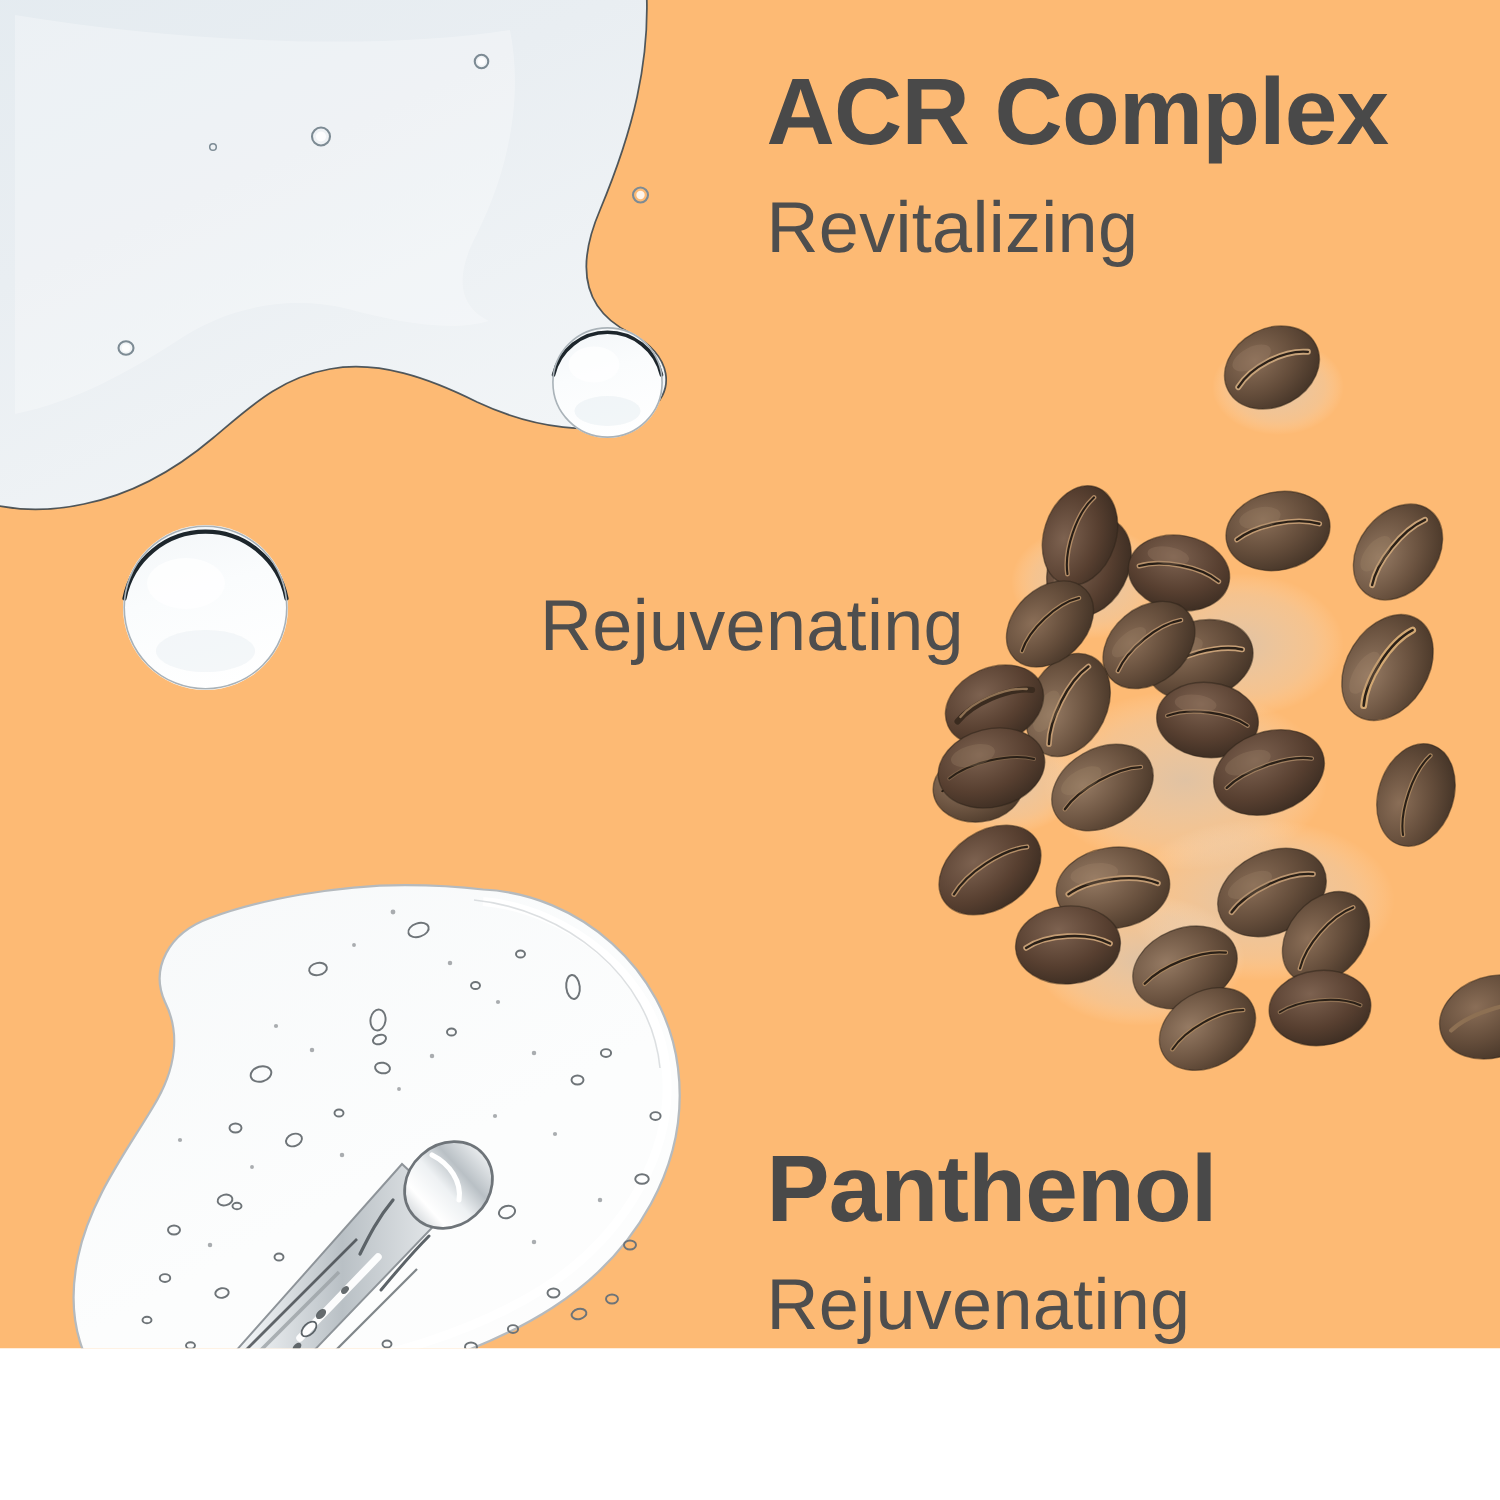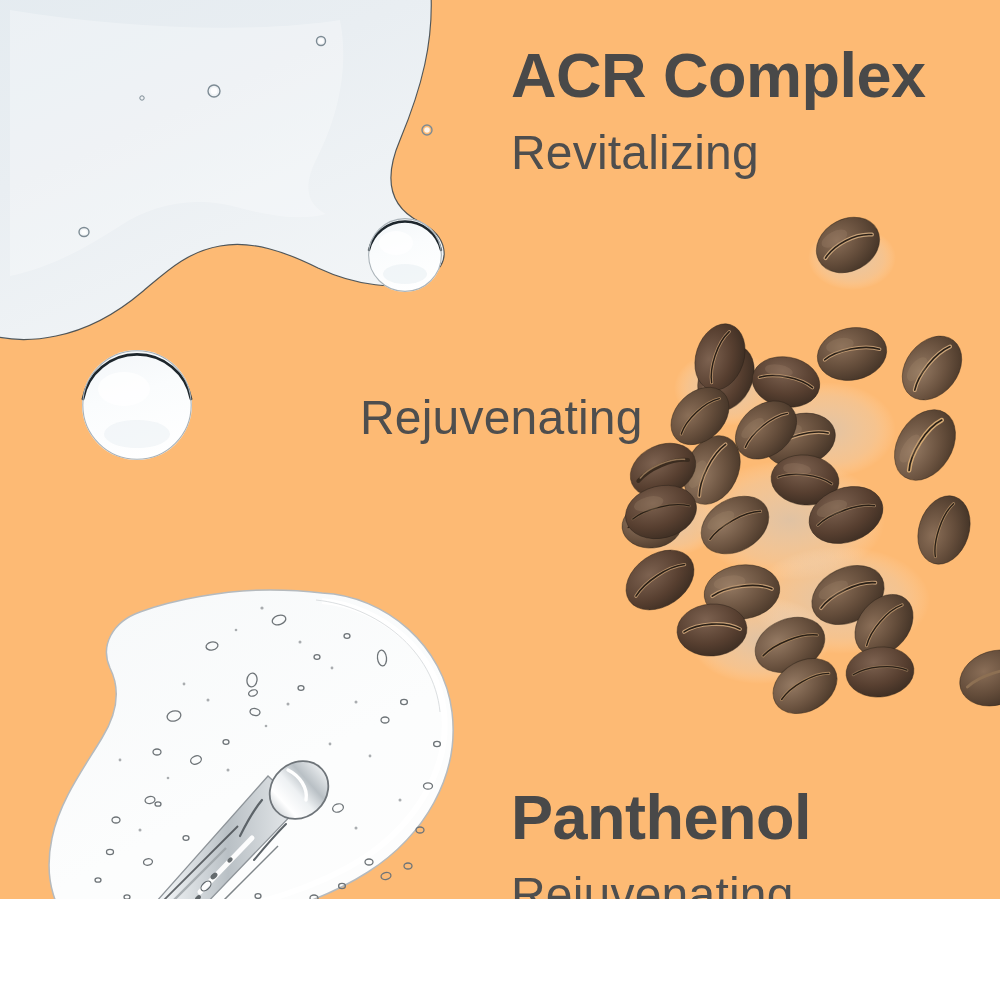--- a/index.html
+++ b/index.html
@@ -49,21 +49,21 @@
   
   #block-acr { left: 511px; top: 44px; }
   #block-acr .ing-title { font-size: 63px; }
   #block-acr .ing-sub   { font-size: 48px; margin-top: 22px; }
   
   #block-caffeine { left: 360px; top: 372px; }
   #block-caffeine .ing-title { font-size: 63px; }
   #block-caffeine .ing-sub   { font-size: 48px; margin-top: 22px; }
   
   #block-panthenol { left: 511px; top: 762px; }
-  #block-panthenol .ing-title { font-size: 63px; margin-top: 24px; }
+  #block-panthenol .ing-title { font-size: 63px; }
   #block-panthenol .ing-sub   { font-size: 48px; margin-top: 22px; }
 </style>
 </head>
 <body>
 
 <div id="stage">
 
   <svg class="art-layer" viewBox="0 0 1000 1000" xmlns="http://www.w3.org/2000/svg">
     <defs>
       <linearGradient id="spillGrad" x1="0" y1="0" x2="0.6" y2="1">

